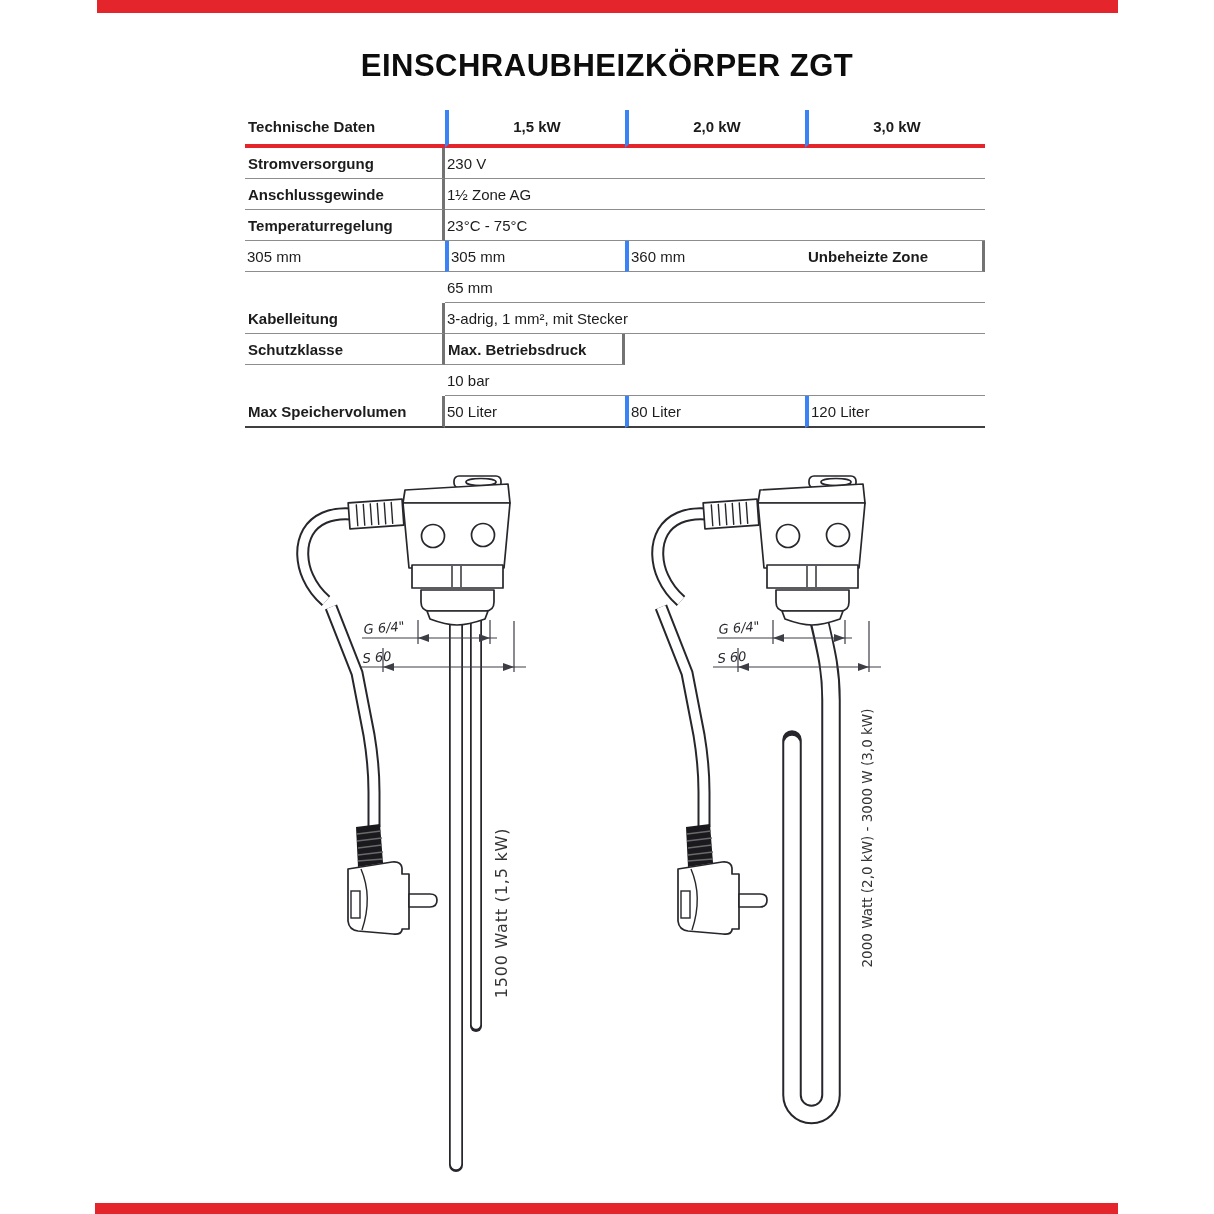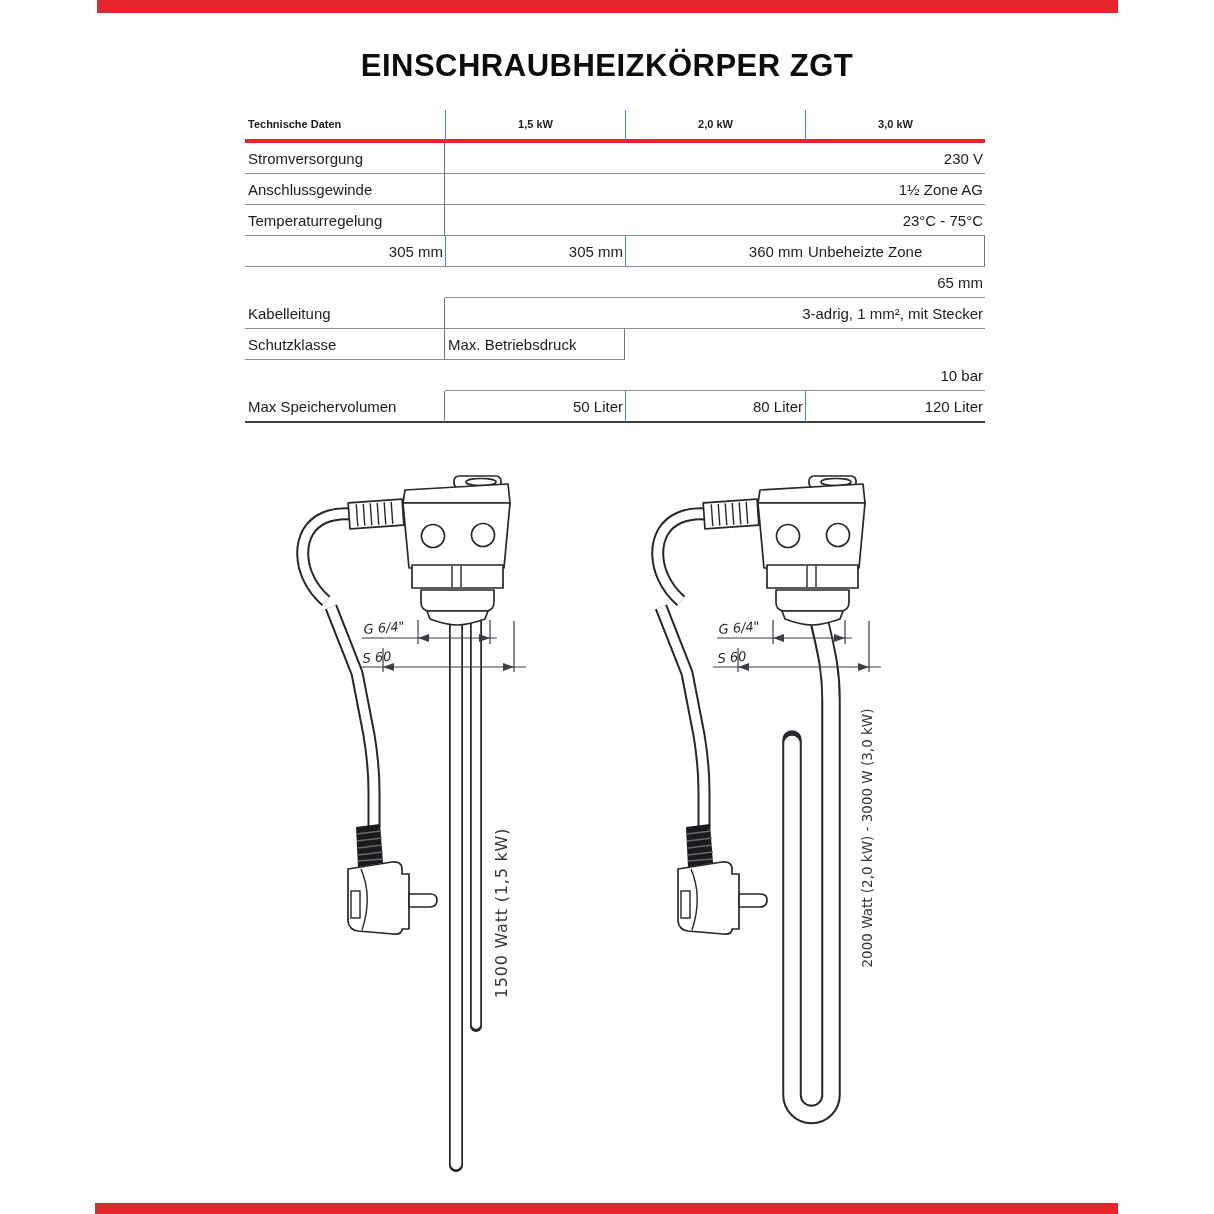--- a/index.html
+++ b/index.html
@@ -15,27 +15,27 @@
     position:absolute; left:0; top:48px; width:1214px; text-align:center;
     font-size:31px; font-weight:bold; color:#0d0d0d; letter-spacing:0.5px;
   }
   
   .tbl {
     position:absolute; left:245px; top:110px; width:740px;
     display:grid; grid-template-columns:200px 180px 180px 180px;
     font-size:15px; color:#1c1c1c;
   }
   .th {
-    font-weight:bold; font-size:11px; text-align:center;
+    font-weight:bold; font-size:15px; text-align:center;
     padding:8px 2px 9px; border-bottom:4px solid var(--accent);
   }
   .th0 { text-align:left; padding-left:3px; }
-  .vline { border-left:1px solid #3b82f6; }
-  .cell { text-align:right; padding:7px 2px 6px; border-bottom:1px solid #8d8d8d; }
-  .lbl  { text-align:left; padding-left:3px; border-right:1px solid #737373; }
+  .vline { border-left:4px solid #3b82f6; }
+  .cell { text-align:left; padding:7px 2px 6px; border-bottom:1px solid #8d8d8d; }
+  .lbl  { text-align:left; padding-left:3px; border-right:3px solid #737373;font-weight:bold; }
   .span3 { grid-column:2/5; }
   .bb2 { border-bottom:2px solid #3f3f3f; }
   
   .drawings { position:absolute; left:280px; top:452px; width:620px; height:760px; }
   .shape { fill:#fff; stroke:#26262c; stroke-width:1.7; stroke-linejoin:round; }
   .ln { fill:none; stroke:#26262c; stroke-width:1.4; }
   .tube-d { fill:none; stroke:#26262c; }
   .tube-w { fill:none; stroke:#fff; }
   .dim { stroke:#3d3d46; stroke-width:1.2; fill:none; }
   .arr { fill:#3d3d46; stroke:none; }

